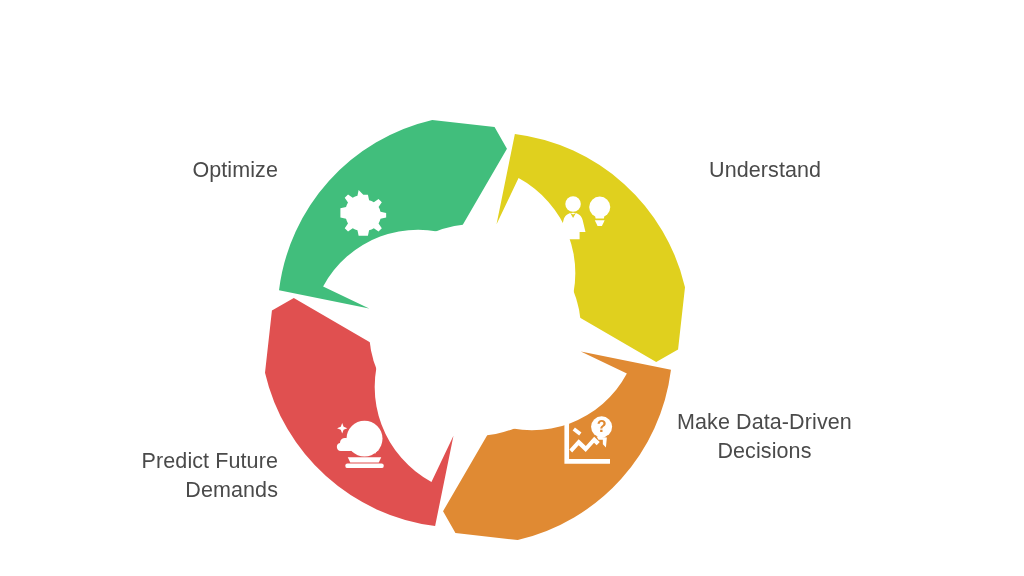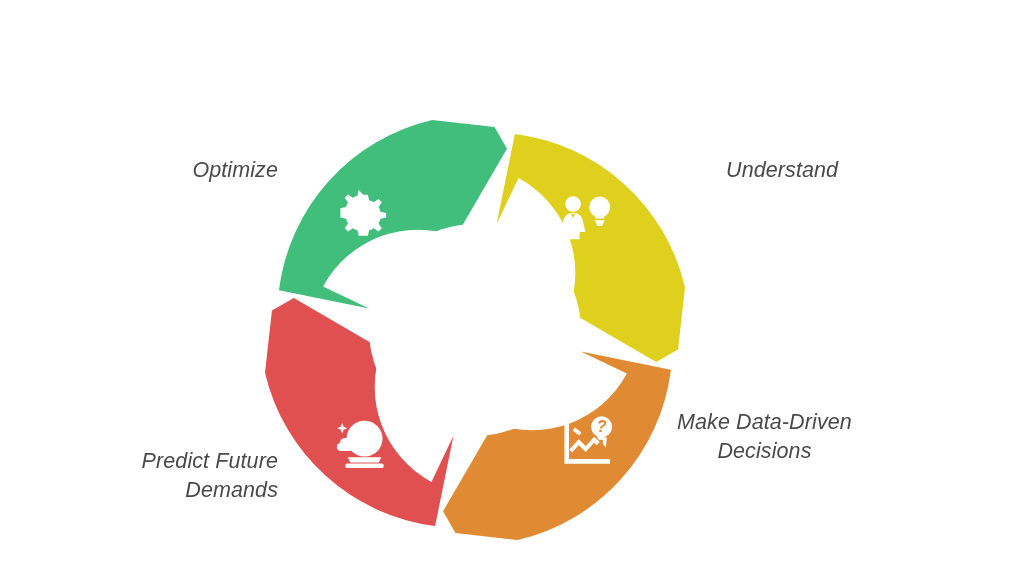--- a/index.html
+++ b/index.html
@@ -13,21 +13,20 @@
     position: relative;
     overflow: hidden;
     font-family: "Liberation Sans", sans-serif;
   }
 
   #stage {
     position: absolute;
     inset: 0;
     width: 1024px;
     height: 508px;
-    font-style: italic;
   }
 
   #wheel {
     position: absolute;
     left: 0;
     top: 0;
     width: 1024px;
     height: 576px;
   }
 
@@ -46,21 +45,20 @@
   #label-optimize {
     right: 746px;
     top: 156px;
     text-align: right;
   }
   
   #label-understand {
     left: 709px;
     top: 156px;
     text-align: center;
-    margin-left: 17px;
   }
   
   #label-decisions {
     left: 677px;
     top: 408px;
     text-align: center;
   }
   
   #label-predict {
     right: 746px;

